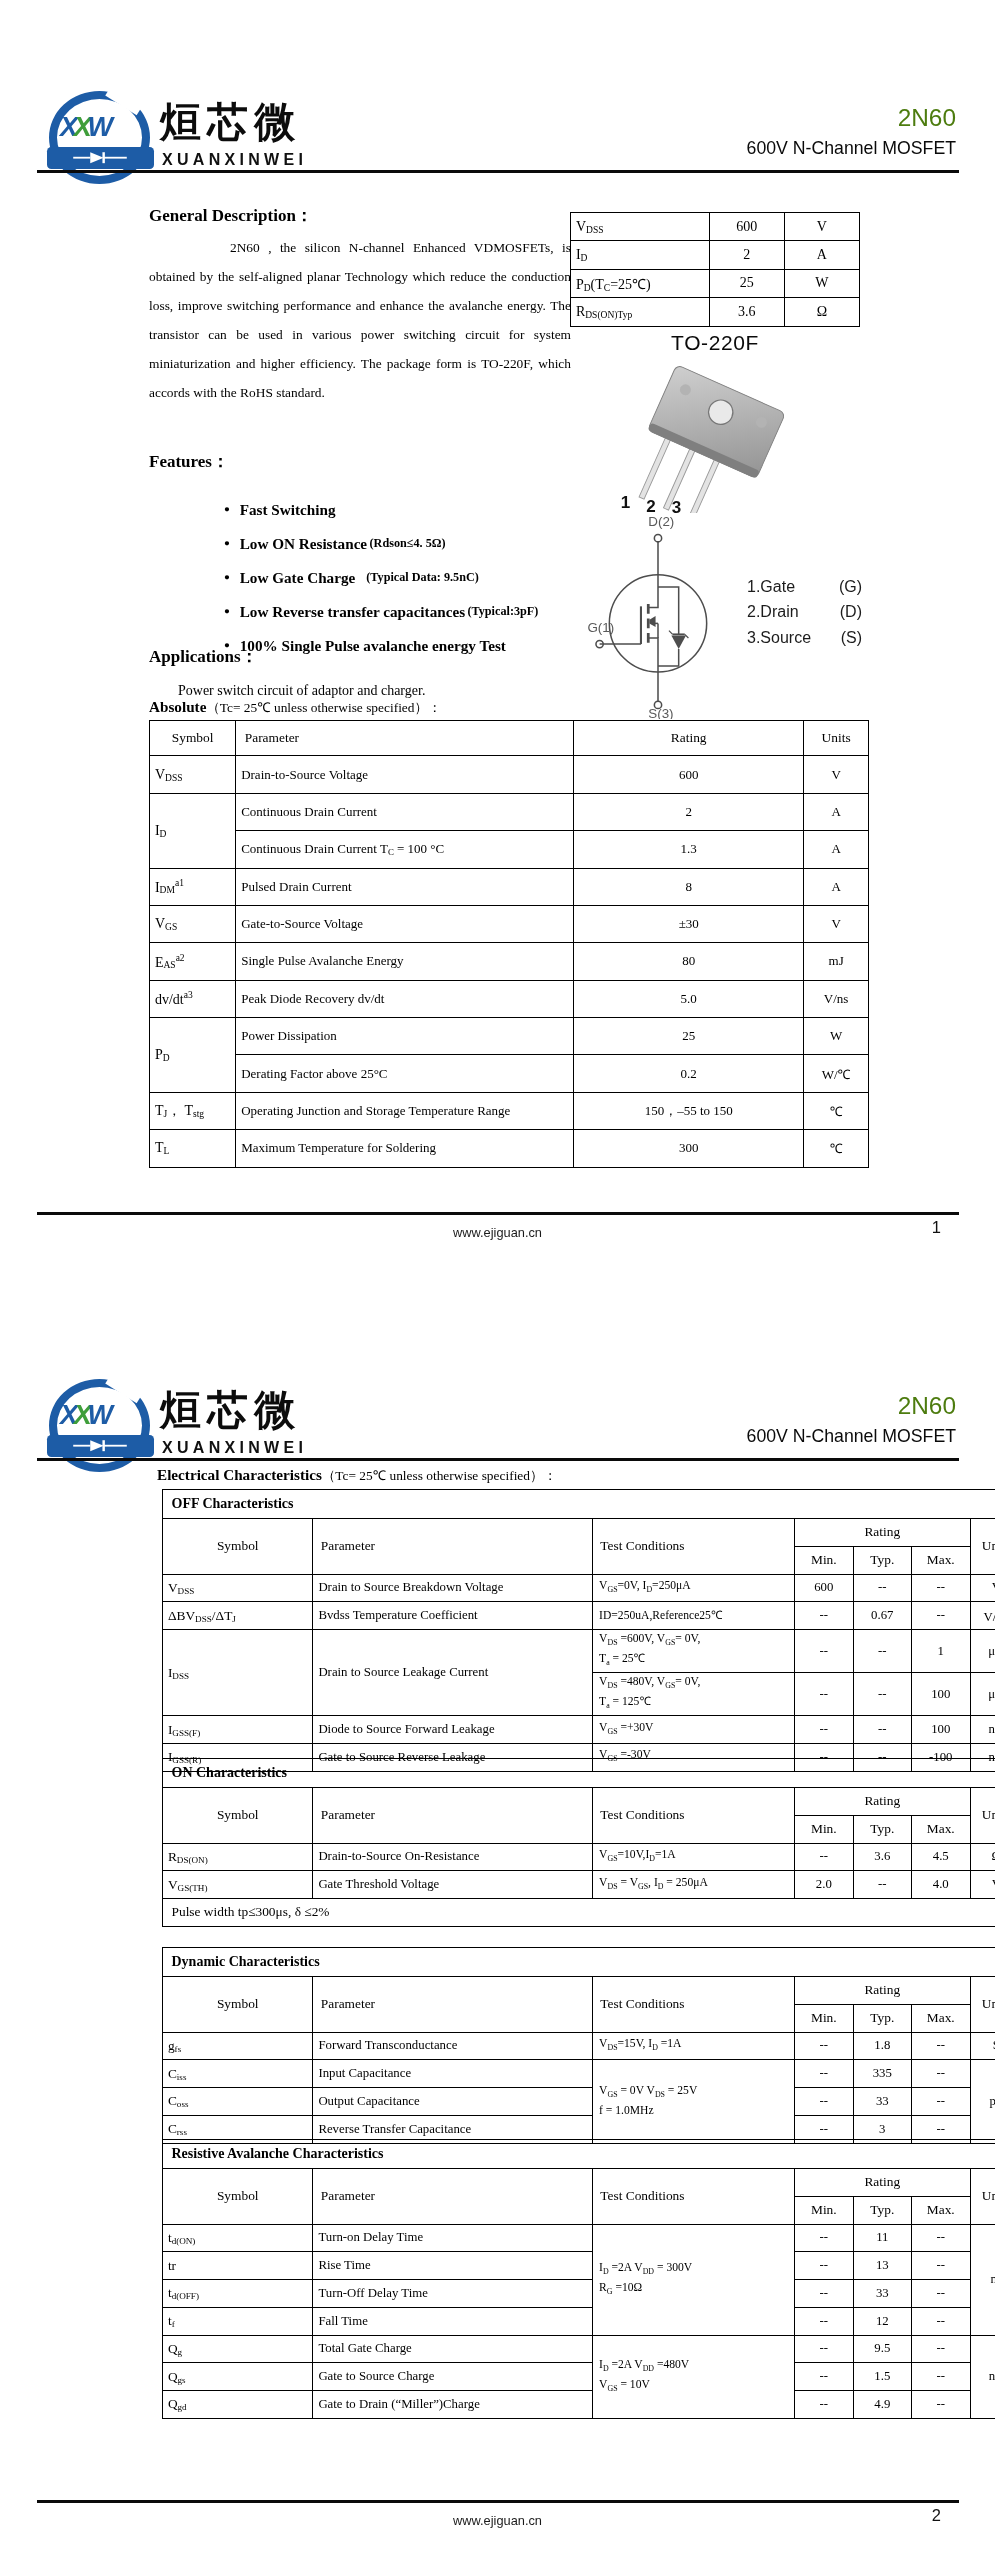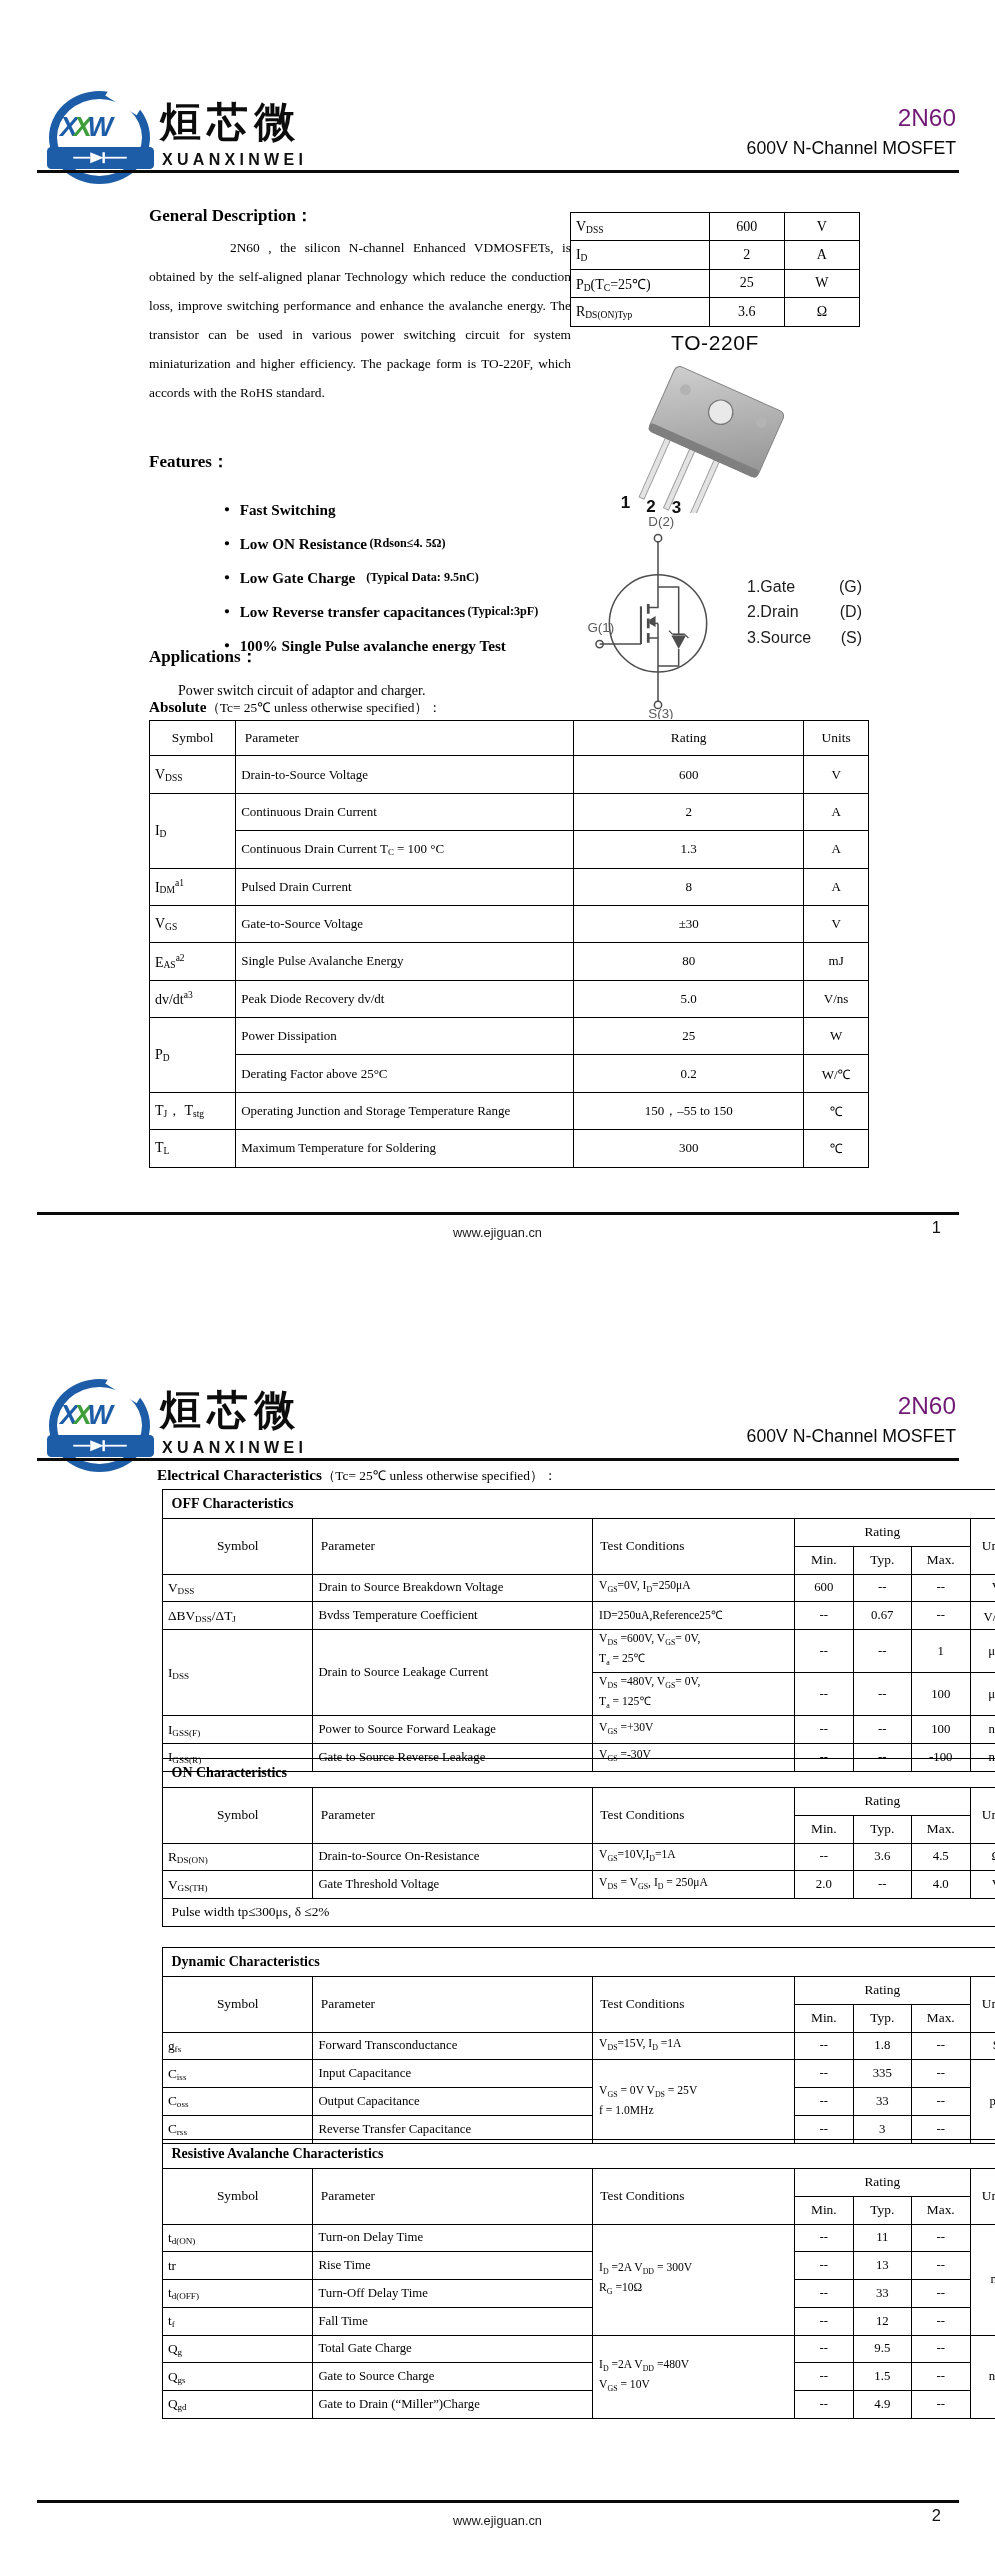--- a/index.html
+++ b/index.html
@@ -13,21 +13,21 @@
   .logo-gap{position:absolute;left:59px;top:-4.9px;width:37px;height:21px;background:#fff;transform:rotate(32deg);}
   .logo-xw{position:absolute;left:11px;top:21px;width:79px;font-family:"Liberation Sans",sans-serif;
            font-style:italic;font-weight:bold;font-size:27px;letter-spacing:-4.3px;color:#1d5ca6;}
   .logo-xw .g{color:#3f9e3a;}
   .logo-band{position:absolute;left:-2.4px;top:56px;width:107px;height:22px;background:#1d5ca6;border-radius:4.3px;
              display:flex;align-items:center;justify-content:center;}
   .logo-cn{position:absolute;left:160px;top:95px;font-size:41px;font-weight:bold;letter-spacing:6.1px;color:#0c0c0c;
            font-family:"Liberation Serif",serif;}
   .logo-en{position:absolute;left:162px;top:151px;font-family:"Liberation Sans",sans-serif;font-size:16px;
            letter-spacing:4.3px;font-weight:600;color:#111;}
-  .part-no{position:absolute;right:39px;top:104px;font-family:"Liberation Sans",sans-serif;font-size:24.4px;color:#701a75;}
+  .part-no{position:absolute;right:39px;top:104px;font-family:"Liberation Sans",sans-serif;font-size:24.4px;color:#4d7c0f;}
   .subtitle{position:absolute;right:39px;top:138px;font-family:"Liberation Sans",sans-serif;font-size:17.7px;color:#0a0a0a;}
   .hrule{position:absolute;left:37px;width:922px;height:3px;background:#0a0a0a;top:170px;}
 
   
   .frule{position:absolute;left:37px;width:922px;height:3px;background:#0a0a0a;top:1212px;}
   .furl{position:absolute;left:0;width:100%;top:1225px;text-align:center;font-family:"Liberation Sans",sans-serif;
         font-size:12.8px;color:#1a1a1a;}
   .fpage{position:absolute;right:54px;top:1218px;font-family:"Liberation Sans",sans-serif;font-size:16.5px;color:#111;}
 
   
@@ -395,21 +395,21 @@
     <tr>
       <td class="cond tall">V<sub>DS</sub> =480V, V<sub>GS</sub>= 0V,
 T<sub>a</sub> = 125℃</td>
       <td class="tc">--</td>
       <td class="tc">--</td>
       <td class="tc">100</td>
       <td class="tc">μA</td>
     </tr>
     <tr>
       <td class="sym">I<sub>GSS(F)</sub></td>
-      <td class="par">Power to Source Forward Leakage</td>
+      <td class="par">Diode to Source Forward Leakage</td>
       <td class="cond">V<sub>GS</sub> =+30V</td>
       <td class="tc">--</td>
       <td class="tc">--</td>
       <td class="tc">100</td>
       <td class="tc">nA</td>
     </tr>
     <tr>
       <td class="sym">I<sub>GSS(R)</sub></td>
       <td class="par">Gate to Source Reverse Leakage</td>
       <td class="cond">V<sub>GS</sub> =-30V</td>

